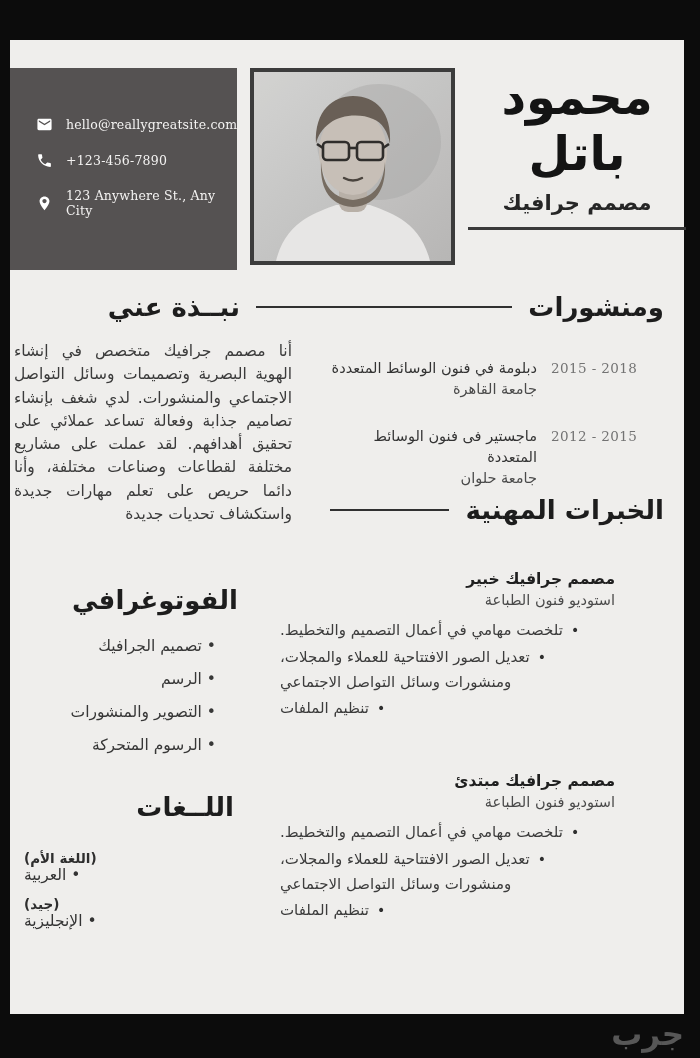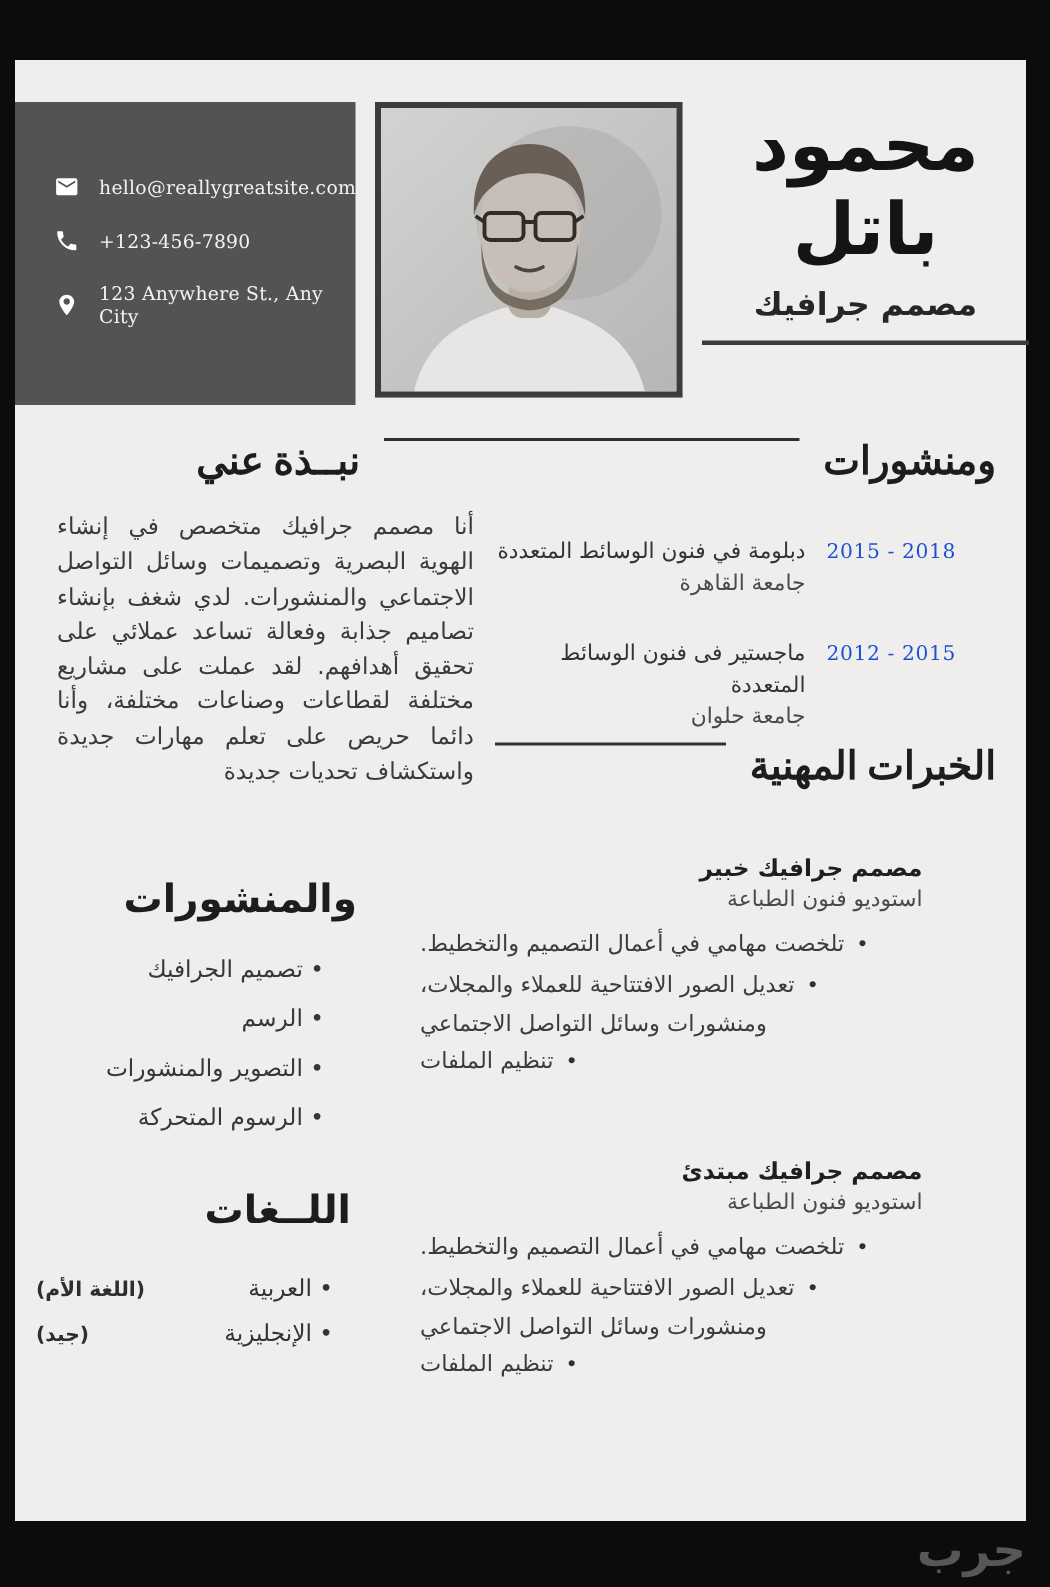--- a/index.html
+++ b/index.html
@@ -25,61 +25,61 @@
   .photo {
     position:absolute; left:240px; top:28px; width:205px; height:197px;
     border:4px solid #3c3c3c; background:#cccbc9; overflow:hidden;
   }
   .photo svg { display:block; filter:saturate(.55) contrast(.97); }
   .name-block { position:absolute; left:458px; top:30px; width:218px; text-align:center; }
   .name-line { font-size:48px; font-weight:bold; color:#141414; line-height:1.16; direction:rtl; }
   .job-title { margin-top:10px; font-size:21px; font-weight:bold; color:#262626; direction:rtl; }
   .name-rule { margin-top:12px; height:3px; background:#3a3a3a; }
   
-  .section-head { position:absolute; display:flex; align-items:flex-start; gap:16px;font-family:Liberation Serif, serif; }
+  .section-head { position:absolute; display:flex; align-items:center; gap:16px; }
   .section-head .h { font-size:26px; font-weight:bold; color:#1d1d1d; direction:rtl; white-space:nowrap; }
   .rule { height:2px; background:#303030; }
   #about-head  { left:12px; top:252px; width:326px; justify-content:flex-end; }
   #about-head .rule { width:92px; }
   #edu-head    { left:320px; top:252px; width:334px; }
   #edu-head .rule { flex:1; }
   #exp-head    { left:320px; top:455px; width:334px; }
   #exp-head .rule { flex:1; }
   #skills-head { left:0; top:545px; width:228px; text-align:right; }
   #langs-head  { left:0; top:752px; width:224px; text-align:right; }
   .plain-head { position:absolute; font-size:26px; font-weight:bold; color:#1d1d1d; direction:rtl; }
   
   #about-text {
-    position:absolute; left:28px; top:300px; width:278px;
+    position:absolute; left:4px; top:300px; width:278px;
     direction:rtl; text-align:justify; text-align-last:right;
     font-size:15.5px; line-height:1.5; color:#3b3b3b;
   }
   
   .entry { position:absolute; left:320px; width:285px; display:flex; align-items:flex-start; }
   .entry .etext { flex:1; text-align:right; direction:rtl; line-height:1.45; }
   .entry .edate {
     width:64px; margin-left:14px; font-family:"DejaVu Serif", serif;
-    font-size:13.5px; color:#1d4ed8; letter-spacing:.4px; white-space:nowrap;
+    font-size:13.5px; color:#737373; letter-spacing:.4px; white-space:nowrap;
     padding-top:2px; text-align:right;
   }
   .degree, .exp-title { font-size:14.5px; color:#333; }
   .exp-title { font-weight:bold; font-size:15.5px; color:#1f1f1f; }
   .school, .company { font-size:14.5px; color:#4a4a4a; }
   #edu-e0 { top:318px; } #edu-e1 { top:386px; }
   #exp-e0 { top:528px; } #exp-e1 { top:730px; }
   .exp-block { position:absolute; left:270px; width:335px; }
   .exp-bullets { margin-top:9px; }
   .bullet-line { display:flex; justify-content:flex-end; align-items:baseline; gap:8px; margin-bottom:6px; }
   .bullet-line .dot { color:#2f2f2f; font-size:14px; }
   .bullet-line .btext { direction:rtl; text-align:right; font-size:15px; color:#3c3c3c; line-height:1.25; }
   
   #skills-items { position:absolute; left:0; top:597px; width:206px; }
   .skill-item { direction:rtl; text-align:right; font-size:15.5px; color:#373737; margin-bottom:15px; }
   #lang-items { position:absolute; left:14px; top:810px; width:198px; }
-  .lang-row { display:flex; justify-content:space-between; align-items:baseline; margin-bottom:12px; }
+  .lang-row { display:flex; justify-content:space-between; align-items:baseline; margin-bottom:12px;flex-direction:column; }
   .lang-name { direction:rtl; font-size:15.5px; color:#333; }
   .lang-level { direction:rtl; font-size:13.5px; font-weight:bold; color:#2e2e2e; }
   
   .watermark {
     position:absolute; right:16px; top:1016px; font-size:31px; font-weight:bold;
     color:#575757; direction:rtl; letter-spacing:1px;
   }
 </style>
 </head>
 <body>
@@ -213,21 +213,21 @@
             </div>
             <div class="bullet-line">
               <span class="dot">•</span>
               <span class="btext" dir="rtl">تنظيم الملفات</span>
             </div>
           </div>
         </div>
       </div>
     </div>
 
-  <div class="plain-head" id="skills-head">والمنشورات</div>
+  <div class="plain-head" id="skills-head">الفوتوغرافي</div>
   <div id="skills-items">
       <div class="skill-item" dir="rtl">• تصميم الجرافيك</div>
       <div class="skill-item" dir="rtl">• الرسم</div>
       <div class="skill-item" dir="rtl">• التصوير والمنشورات</div>
       <div class="skill-item" dir="rtl">• الرسوم المتحركة</div>
     </div>
 
   <div class="plain-head" id="langs-head">اللــغات</div>
   <div id="lang-items">
       <div class="lang-row">

